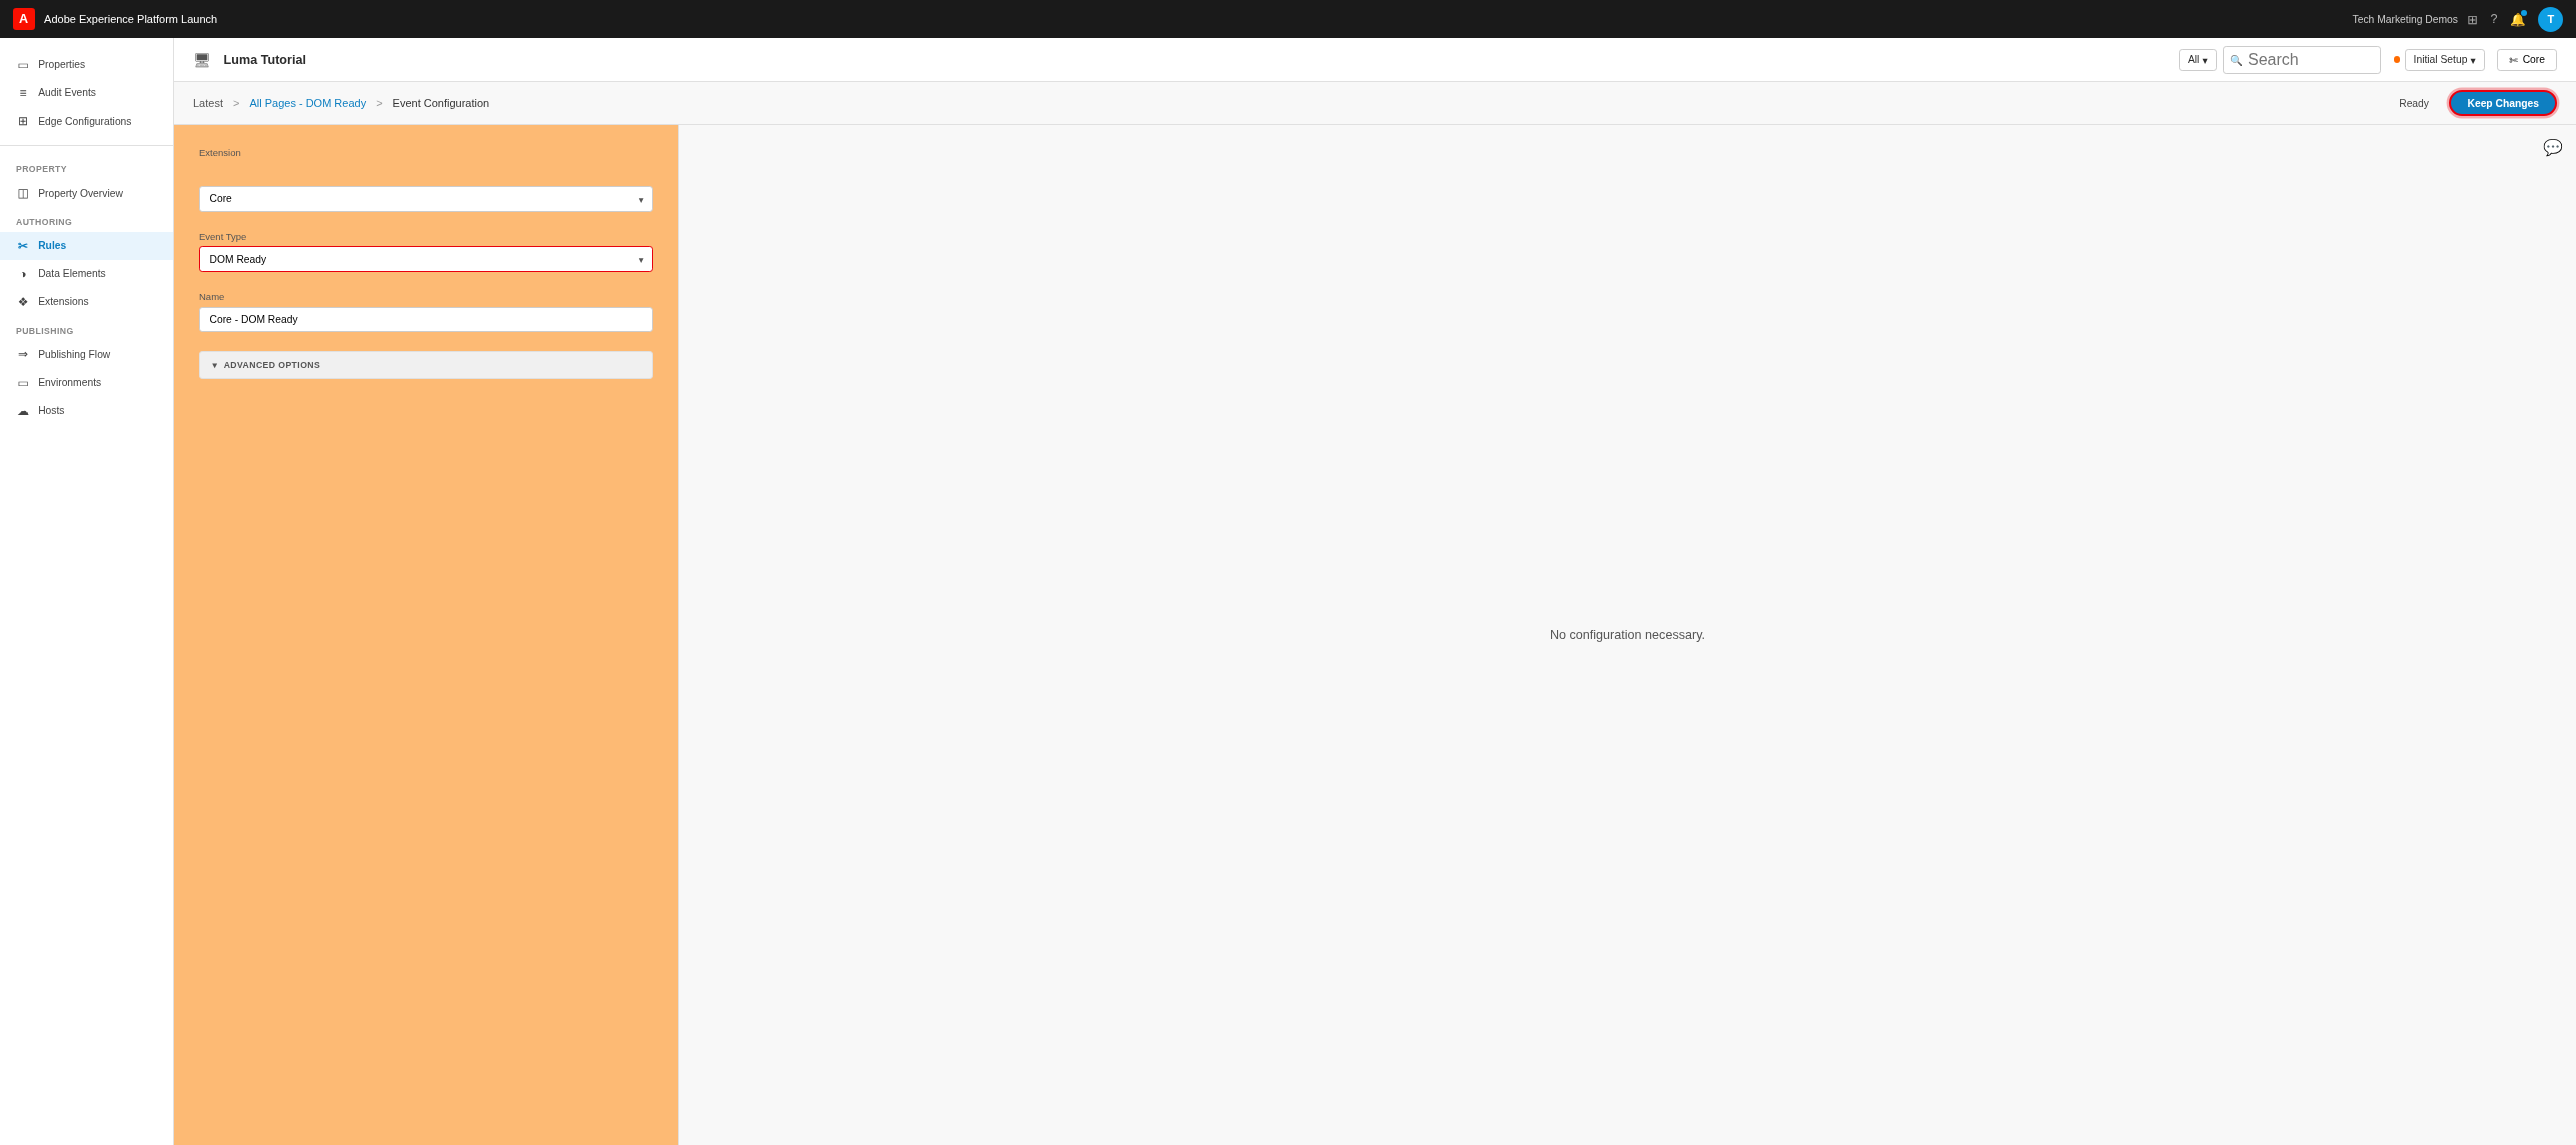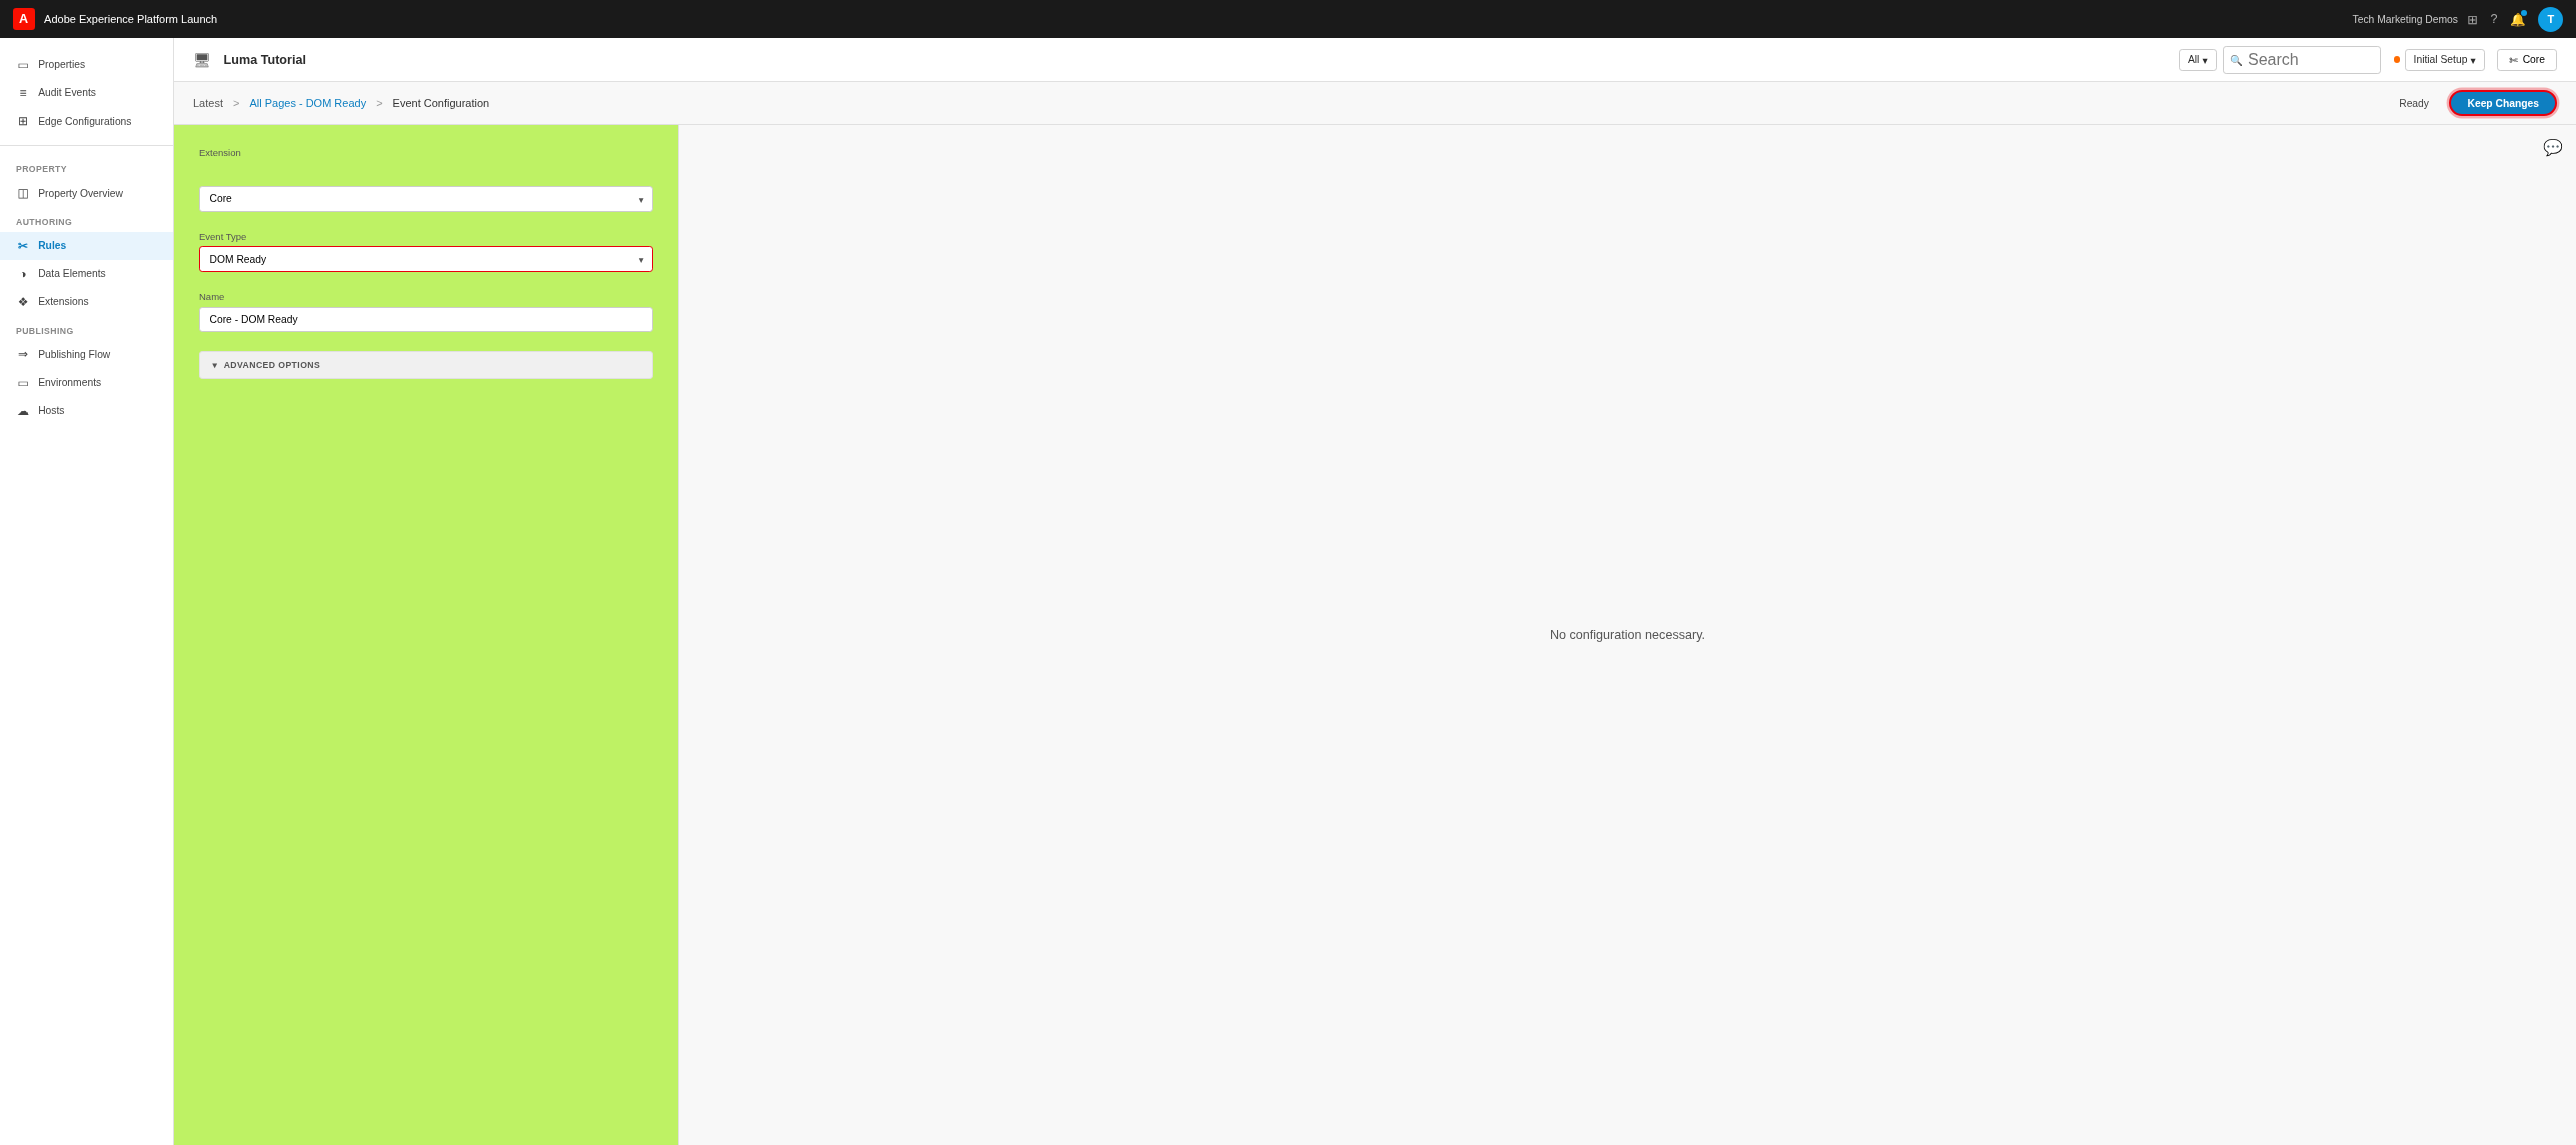--- a/index.html
+++ b/index.html
@@ -280,21 +280,21 @@
     .content-area {
       display: flex;
       flex: 1;
       overflow: hidden;
     }
 
     
     .form-panel {
       width: 505px;
       flex-shrink: 0;
-      background: #bef264;
+      background: #fdba74;
       border-right: 0.8px solid #e0e0e0;
       padding: 22px 25px;
       overflow-y: auto;
     }
     .form-group {
       margin-bottom: 19px;
     }
     .form-label {
       font-size: 9.5px;
       color: #555;

